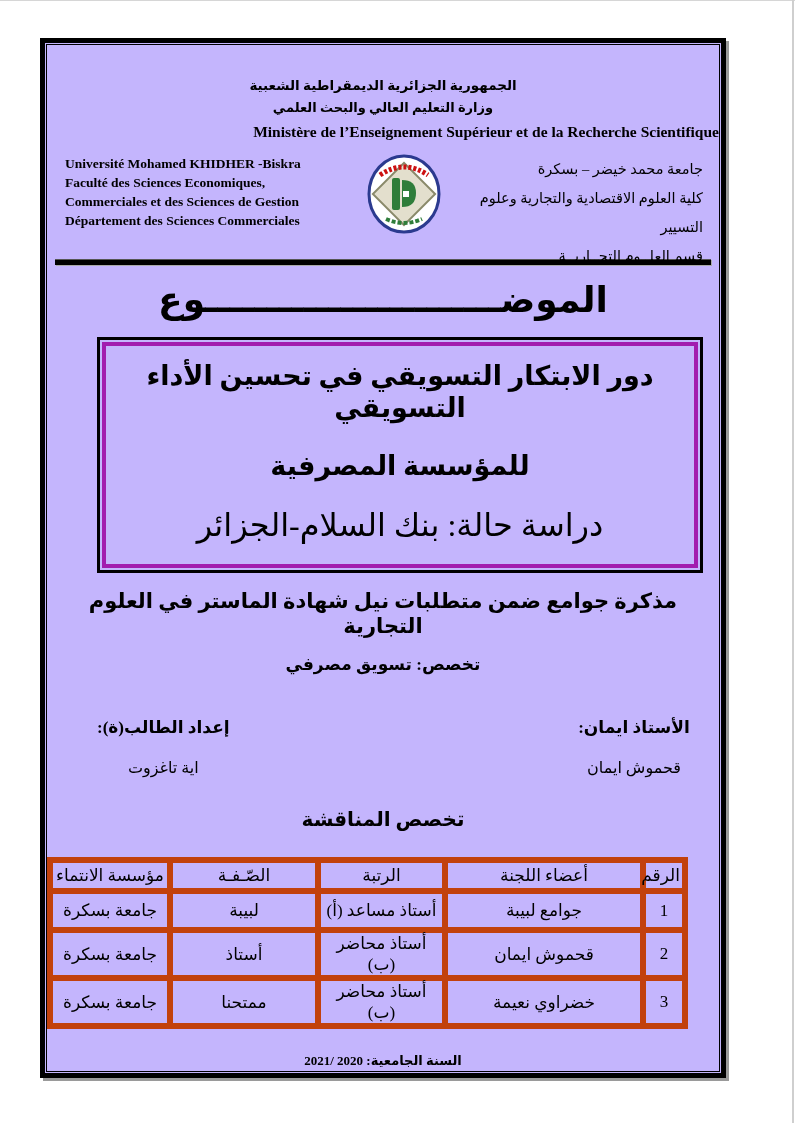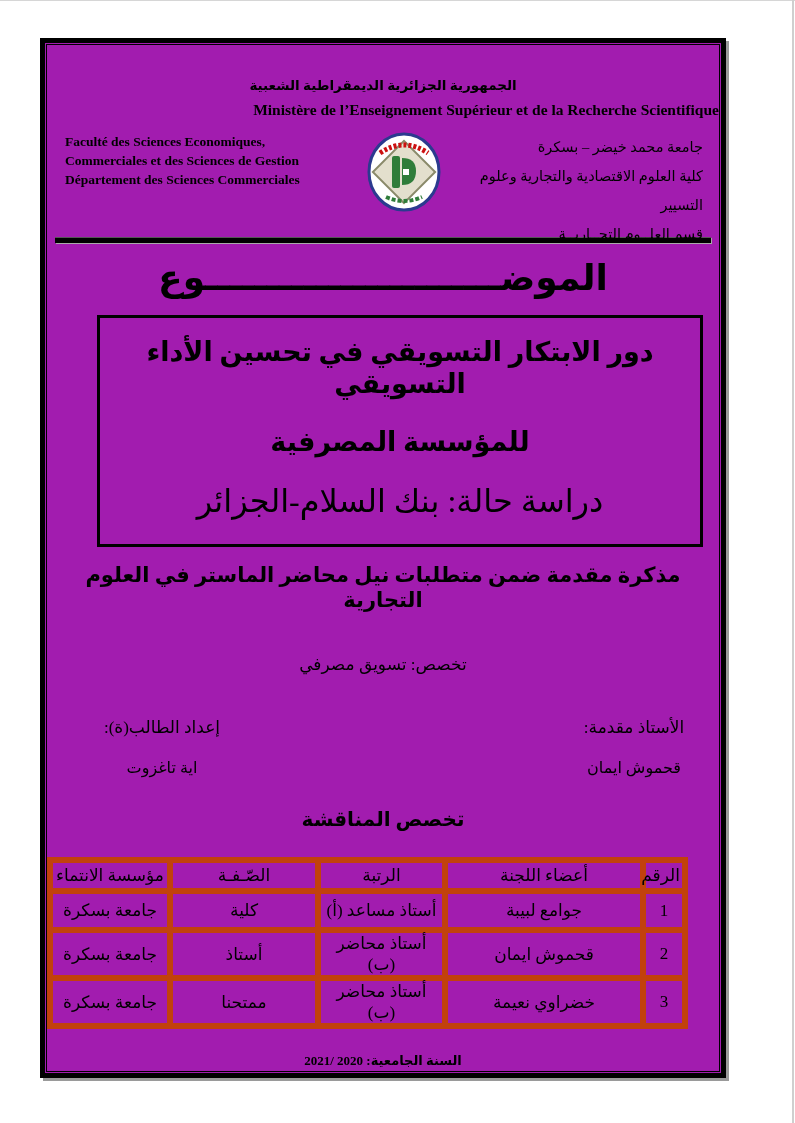--- a/index.html
+++ b/index.html
@@ -10,21 +10,21 @@
     color:#000;
     overflow:hidden;
   }
   .page-top-line{ position:absolute; top:0; left:0; width:100%; height:1px; background:#d6d6d6; }
   .page-right-line{ position:absolute; top:0; right:1px; width:2px; height:100%; background:#cfcfcf; }
 
   .frame{
     position:absolute; left:40px; top:38px; width:686px; height:1040px;
     border:5px solid #000;
     box-shadow:3px 3px 0 #9a9a9a;
-    background:#a21caf;
+    background:#c4b5fd;
   }
   .frame-inner{
     position:absolute; inset:1px;
     border:1px solid #000;
     padding-top:22px;
   }
 
   .center{ text-align:center; }
   .hdr-ar1{ font-size:13.5px; font-weight:700; margin-top:10px; direction:rtl; }
   .hdr-fr1{ font-size:15.5px; font-weight:700; margin-top:7px; letter-spacing:.2px; }
@@ -49,38 +49,38 @@
   }
 
   .subject{ direction:rtl; font-size:36px; font-weight:700; margin-top:14px; }
 
   .title-box{
     margin:16px 16px 0 50px;
     border:3px solid #000;
     padding:2px;
   }
   .title-box-inner{
-    border:2px solid #a21caf;
+    border:4px solid #a21caf;
     padding:14px 8px 20px 8px;
     direction:rtl; text-align:center;
   }
   .title-l1,.title-l2{ font-size:27px; font-weight:700; }
   .title-l2{ margin-top:26px; }
   .title-l3{ font-size:32px; font-weight:400; margin-top:24px;text-align:center; }
 
   .memo{ direction:rtl; font-size:21px; font-weight:700; margin-top:16px; }
-  .specialty{ direction:rtl; font-size:17px; font-weight:400; margin-top:41px; }
+  .specialty{ direction:rtl; font-size:17px; font-weight:700; margin-top:15px; }
 
   .people{
     margin:42px 20px 0 50px;
     display:flex; flex-direction:row-reverse; justify-content:space-between;
     direction:rtl;
   }
   .person{ text-align:center; min-width:130px; }
-  .person .label{ font-size:17px; font-weight:400; }
+  .person .label{ font-size:17px; font-weight:700; }
   .person .name{ font-size:16px; font-weight:400; margin-top:20px; }
 
   .committee-heading{ direction:rtl; font-size:20px; font-weight:700; margin-top:30px; }
 
   table.committee{
     direction:rtl;
     border-collapse:collapse;
     margin-top:26px;
     margin-right:19px;
     width:635px;
@@ -102,24 +102,26 @@
 </head>
 <body>
 
 <div class="page-top-line"></div>
 <div class="page-right-line"></div>
 
 <div class="frame">
   <div class="frame-inner">
 
     <div class="center hdr-ar1">الجمهورية الجزائرية الديمقراطية الشعبية</div>
+    <div class="center hdr-ar2">وزارة التعليم العالي والبحث العلمي</div>
     <div class="center hdr-fr2">Ministère de l’Enseignement Supérieur et de la Recherche Scientifique</div>
 
     <div class="uni-row">
       <div class="uni-fr">
+        <div>Université Mohamed KHIDHER -Biskra</div>
         <div>Faculté des Sciences Economiques,</div>
         <div>Commerciales et des Sciences de Gestion</div>
         <div>Département des Sciences Commerciales</div>
       </div>
       <div class="uni-logo">
         <svg width="92" height="84" viewBox="0 0 92 84">
           <ellipse cx="46" cy="41" rx="35" ry="38" fill="#ffffff" stroke="#2b3a8f" stroke-width="3"></ellipse>
           <rect x="24" y="19" width="44" height="44" transform="rotate(45 46 41)" fill="#e3dfcd" stroke="#8a8a6a" stroke-width="2"></rect>
           <g fill="#2f7d3a">
             <rect x="34" y="25" width="8" height="32" rx="2"></rect>
@@ -142,30 +144,30 @@
     <div class="center subject">الموضــــــــــــــــــــــــوع</div>
 
     <div class="title-box">
       <div class="title-box-inner">
         <div class="title-l1">دور الابتكار التسويقي في تحسين الأداء التسويقي</div>
         <div class="title-l2">للمؤسسة المصرفية</div>
         <div class="title-l3">دراسة حالة: بنك السلام-الجزائر</div>
       </div>
     </div>
 
-    <div class="center memo">مذكرة مقدمة ضمن متطلبات نيل محاضر الماستر في العلوم التجارية</div>
+    <div class="center memo">مذكرة جوامع ضمن متطلبات نيل شهادة الماستر في العلوم التجارية</div>
     <div class="center specialty">تخصص: تسويق مصرفي</div>
 
     <div class="people">
       <div class="person">
         <div class="label">إعداد الطالب(ة):</div>
         <div class="name">اية تاغزوت</div>
       </div>
       <div class="person">
-        <div class="label">الأستاذ مقدمة:</div>
+        <div class="label">الأستاذ ايمان:</div>
         <div class="name">قحموش ايمان</div>
       </div>
     </div>
 
     <div class="center committee-heading">تخصص المناقشة</div>
 
     <table class="committee">
       <colgroup>
         <col style="width:42px">
           <col style="width:198px">
@@ -180,21 +182,21 @@
           <th>الرتبة</th>
           <th>الصّـفـة</th>
           <th>مؤسسة الانتماء</th>
         </tr>
       </thead>
       <tbody>
         <tr>
           <td class="num">1</td>
           <td>جوامع لبيبة</td>
           <td>أستاذ مساعد (أ)</td>
-          <td>كلية</td>
+          <td>لبيبة</td>
           <td class="aff">جامعة بسكرة</td>
         </tr>
         <tr>
           <td class="num">2</td>
           <td>قحموش ايمان</td>
           <td>أستاذ محاضر (ب)</td>
           <td>أستاذ</td>
           <td class="aff">جامعة بسكرة</td>
         </tr>
         <tr>

